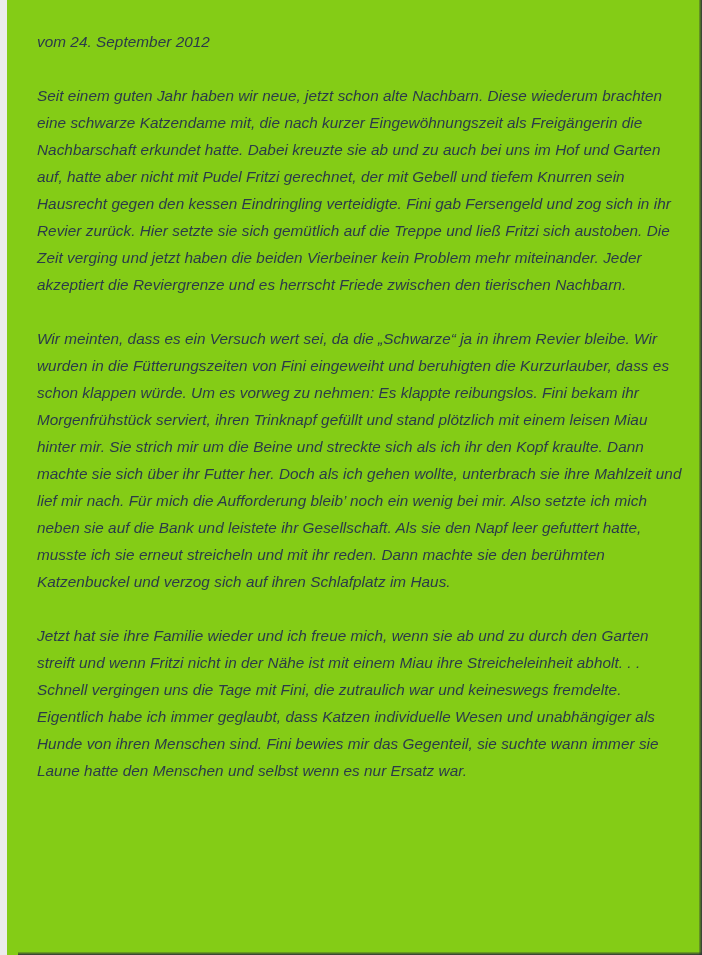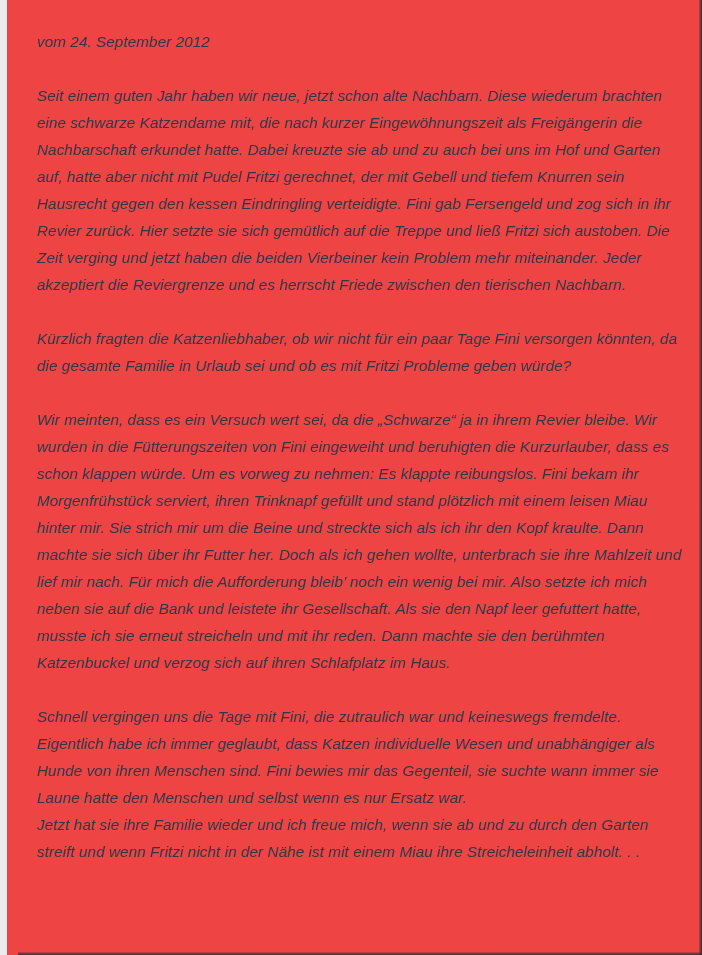--- a/index.html
+++ b/index.html
@@ -7,21 +7,21 @@
     margin: 0;
     padding: 0;
     background: #ffffff;
   }
 
   .page {
     position: relative;
     width: 702px;
     height: 955px;
     box-sizing: border-box;
-    background: #ef4444;
+    background: #84cc16;
     overflow: hidden;
     font-family: "Liberation Sans", "DejaVu Sans", sans-serif;
   }
 
   
   .page::after {
     content: "";
     position: absolute;
     top: 0;
     right: 0;
@@ -88,24 +88,23 @@
   <div class="edge-left"></div>
   <div class="edge-bottom"></div>
 
   <div class="content">
     <article class="article">
 
       <p class="dateline">vom 24. September 2012</p>
 
       <p class="para">Seit einem guten Jahr haben wir neue, jetzt schon alte Nachbarn. Diese wiederum brachten eine schwarze Katzendame mit, die nach kurzer Eingewöhnungszeit als Freigängerin die Nachbarschaft erkundet hatte. Dabei kreuzte sie ab und zu auch bei uns im Hof und Garten auf, hatte aber nicht mit Pudel Fritzi gerechnet, der mit Gebell und tiefem Knurren sein Hausrecht gegen den kessen Eindringling verteidigte. Fini gab Fersengeld und zog sich in ihr Revier zurück. Hier setzte sie sich gemütlich auf die Treppe und ließ Fritzi sich austoben. Die Zeit verging und jetzt haben die beiden Vierbeiner kein Problem mehr miteinander. Jeder akzeptiert die Reviergrenze und es herrscht Friede zwischen den tierischen Nachbarn.</p>
 
-      <p class="para">Kürzlich fragten die Katzenliebhaber, ob wir nicht für ein paar Tage Fini versorgen könnten, da die gesamte Familie in Urlaub sei und ob es mit Fritzi Probleme geben würde?</p>
 
       <p class="para">Wir meinten, dass es ein Versuch wert sei, da die „Schwarze“ ja in ihrem Revier bleibe. Wir wurden in die Fütterungszeiten von Fini eingeweiht und beruhigten die Kurzurlauber, dass es schon klappen würde. Um es vorweg zu nehmen: Es klappte reibungslos. Fini bekam ihr Morgenfrühstück serviert, ihren Trinknapf gefüllt und stand plötzlich mit einem leisen Miau hinter mir. Sie strich mir um die Beine und streckte sich als ich ihr den Kopf kraulte. Dann machte sie sich über ihr Futter her. Doch als ich gehen wollte, unterbrach sie ihre Mahlzeit und lief mir nach. Für mich die Aufforderung bleib’ noch ein wenig bei mir. Also setzte ich mich neben sie auf die Bank und leistete ihr Gesellschaft. Als sie den Napf leer gefuttert hatte, musste ich sie erneut streicheln und mit ihr reden. Dann machte sie den berühmten Katzenbuckel und verzog sich auf ihren Schlafplatz im Haus.</p>
 
       <p class="para">
+        <span class="line-break-block">Jetzt hat sie ihre Familie wieder und ich freue mich, wenn sie ab und zu durch den Garten streift und wenn Fritzi nicht in der Nähe ist mit einem Miau ihre Streicheleinheit abholt. . .</span>
         <span class="line-break-block">Schnell vergingen uns die Tage mit Fini, die zutraulich war und keineswegs fremdelte. Eigentlich habe ich immer geglaubt, dass Katzen individuelle Wesen und unabhängiger als Hunde von ihren Menschen sind. Fini bewies mir das Gegenteil, sie suchte wann immer sie Laune hatte den Menschen und selbst wenn es nur Ersatz war.</span>
-        <span class="line-break-block">Jetzt hat sie ihre Familie wieder und ich freue mich, wenn sie ab und zu durch den Garten streift und wenn Fritzi nicht in der Nähe ist mit einem Miau ihre Streicheleinheit abholt. . .</span>
       </p>
 
     </article>
   </div>
 </div>
 
 </body></html>

